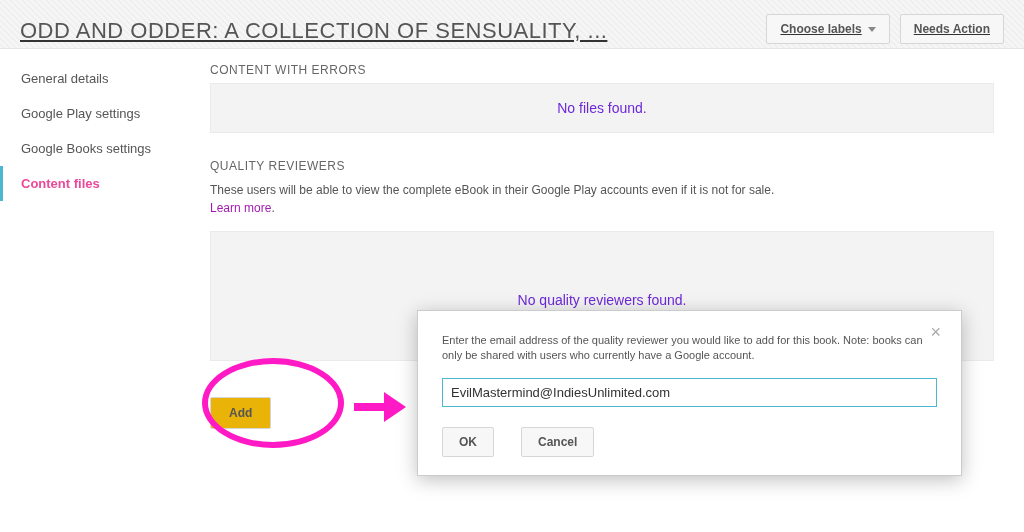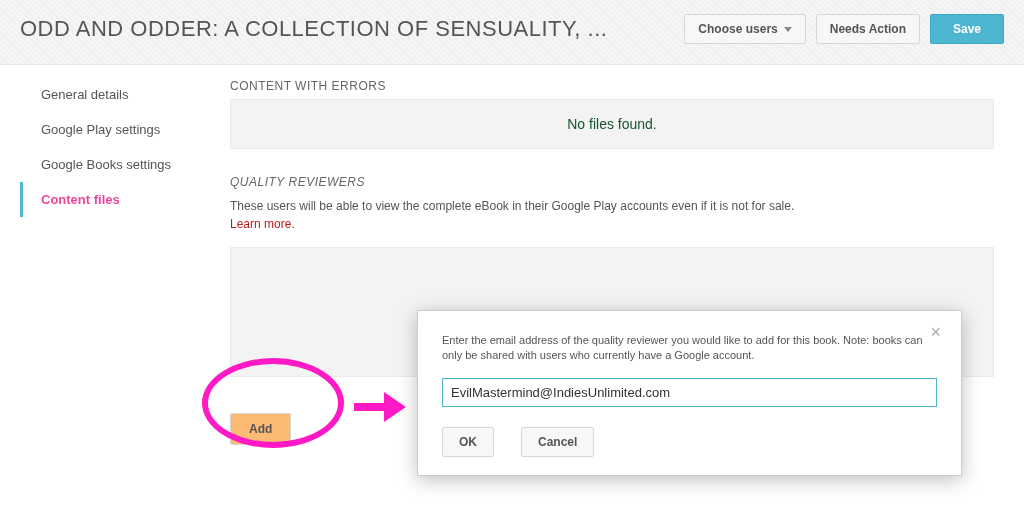--- a/index.html
+++ b/index.html
@@ -10,25 +10,26 @@
     color: #333;
     font-size: 13px;
     width: 1024px;
     height: 532px;
     overflow: hidden;
     position: relative;
   }
   .header-bar {
     display: flex;
     justify-content: space-between;
-    align-items: center;
-    padding: 14px 20px 20px 20px;
+    align-items: flex-end;
+    padding: 14px 20px 4px 20px;
     border-bottom: 1px solid #e5e5e5;
     background-image: linear-gradient(45deg, #f6f6f6 25%, #f0f0f0 25%, #f0f0f0 50%, #f6f6f6 50%, #f6f6f6 75%, #f0f0f0 75%, #f0f0f0);
     background-size: 6px 6px;
+    text-decoration: underline;
   }
   .page-title {
     font-size: 22px;
     font-weight: 400;
     color: #555;
     letter-spacing: 0.5px;
   }
   .header-buttons { display: flex; gap: 10px; }
   .btn {
     display: inline-flex;
@@ -51,21 +52,20 @@
   }
   .chevron-down {
     width: 0; height: 0;
     border-left: 4px solid transparent;
     border-right: 4px solid transparent;
     border-top: 5px solid #888;
   }
   .content-area {
     display: flex;
     align-items: flex-start;
-    padding-left: 20px;
   }
   .sidebar {
     width: 195px;
     padding-top: 12px;
   }
   .sidebar-item {
     padding: 10px 18px;
     font-size: 13px;
     color: #555;
     cursor: pointer;
@@ -84,40 +84,40 @@
   .section-header {
     font-size: 12px;
     color: #666;
     letter-spacing: 0.5px;
     margin: 4px 0 6px 0;
     font-weight: 400;
   }
   .panel-box {
     background: #f3f3f3;
     border: 1px solid #eaeaea;
-    color: #14532d;
+    color: #6d28d9;
     text-align: center;
     padding: 16px;
     font-size: 14px;
   }
   .reviewers-panel {
     min-height: 130px;
     padding-top: 60px;
   }
   .help-text {
     font-size: 12px;
     color: #555;
     margin: 8px 0 14px 0;
     line-height: 1.5;
     max-width: 580px;
   }
-  .link { color: #b91c1c; text-decoration: none; cursor: pointer; }
+  .link { color: #a21caf; text-decoration: none; cursor: pointer; }
   .add-row { margin-top: 36px; }
   .add-btn {
-    background: #fdba74;
+    background: #eab308;
     border: 1px solid #d6d6d6;
     border-radius: 2px;
     padding: 8px 18px;
     font-size: 12px;
     font-weight: 700;
     color: #555;
     cursor: pointer;
   }
   
   .modal {
@@ -190,47 +190,44 @@
     border-left: 22px solid #ff1ac6;
   }
 </style>
 </head>
 <body>
 
 <div class="header-bar">
   <div class="page-title">ODD AND ODDER: A COLLECTION OF SENSUALITY, ...</div>
   <div class="header-buttons">
     <button class="btn">
-      <span>Choose users</span>
+      <span>Choose labels</span>
       <span class="chevron-down"></span>
     </button>
     <button class="btn">
       <span>Needs Action</span>
-    </button>
-    <button class="btn save-btn">
-      <span>Save</span>
     </button>
   </div>
 </div>
 
 <div class="content-area">
   <div class="sidebar">
     <div class="sidebar-item">General details</div>
     <div class="sidebar-item">Google Play settings</div>
     <div class="sidebar-item">Google Books settings</div>
     <div class="sidebar-item active">Content files</div>
   </div>
 
   <div class="main">
     <div class="section-header">CONTENT WITH ERRORS</div>
     <div class="panel-box">
       <span>No files found.</span>
     </div>
 
-    <div class="section-header" style="margin-top:26px;font-style:italic;">QUALITY REVIEWERS</div>
+    <div class="section-header" style="margin-top:26px;">QUALITY REVIEWERS</div>
     <div class="help-text">
       <span>These users will be able to view the complete eBook in their Google Play accounts even if it is not for sale. </span><a class="link">Learn more</a><span>.</span>
     </div>
     <div class="panel-box reviewers-panel">
       <span>No quality reviewers found.</span>
     </div>
 
     <div class="add-row">
       <button class="add-btn">Add</button>
     </div>

